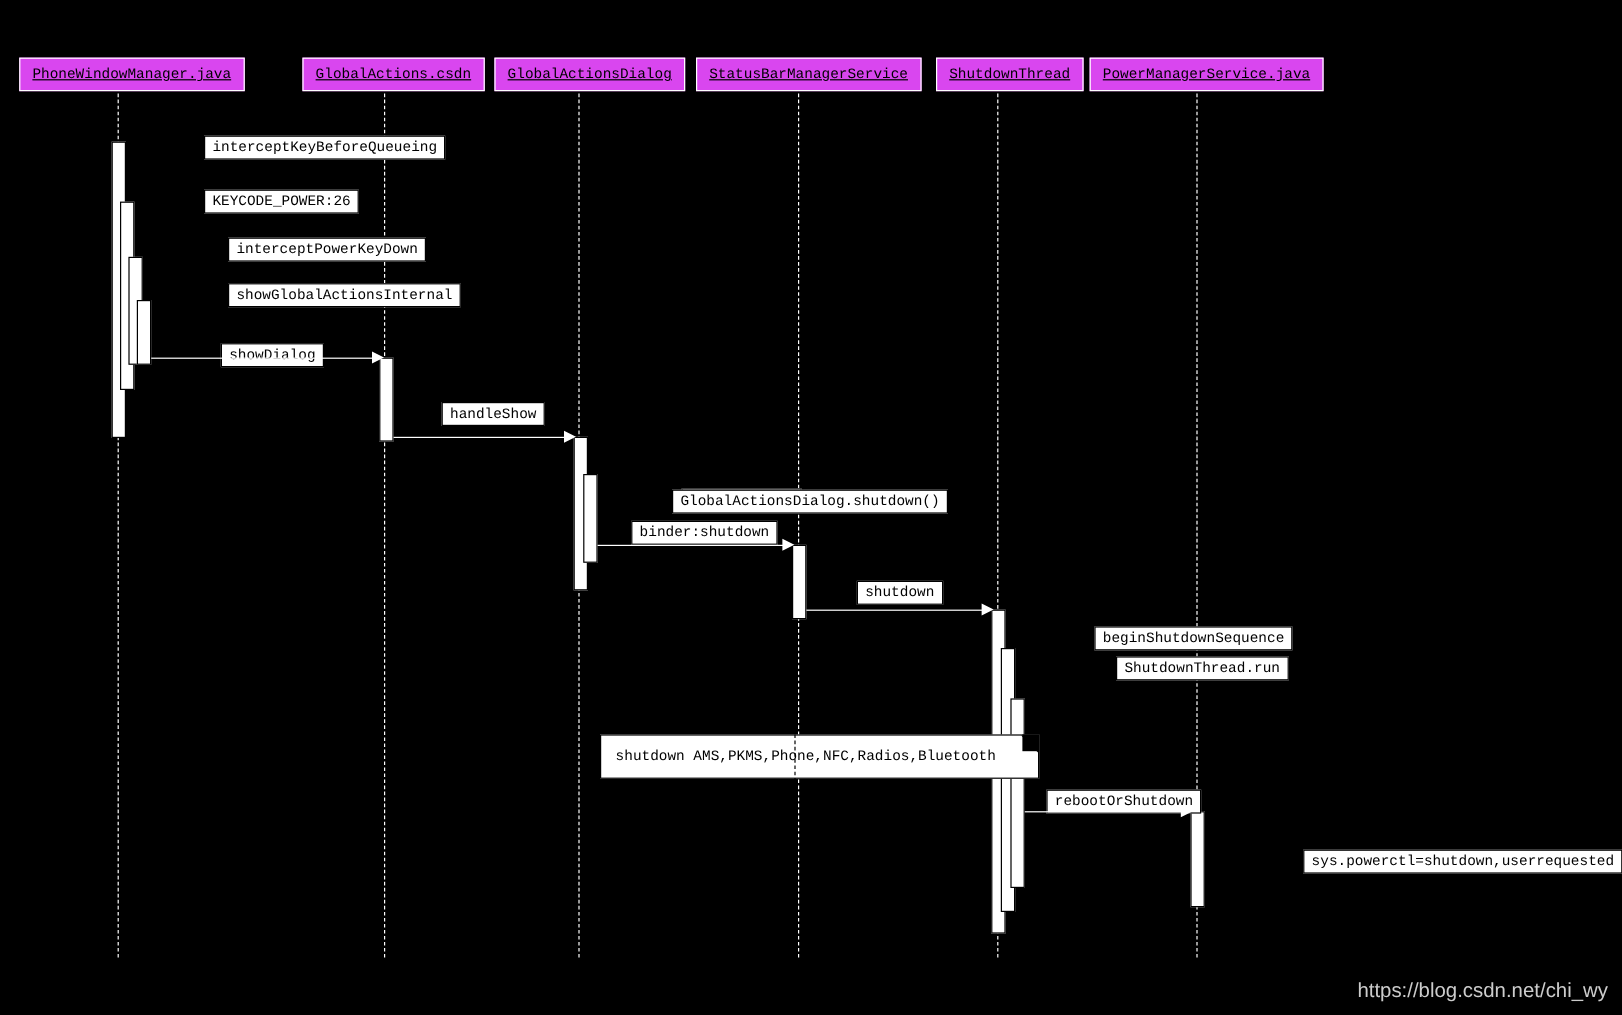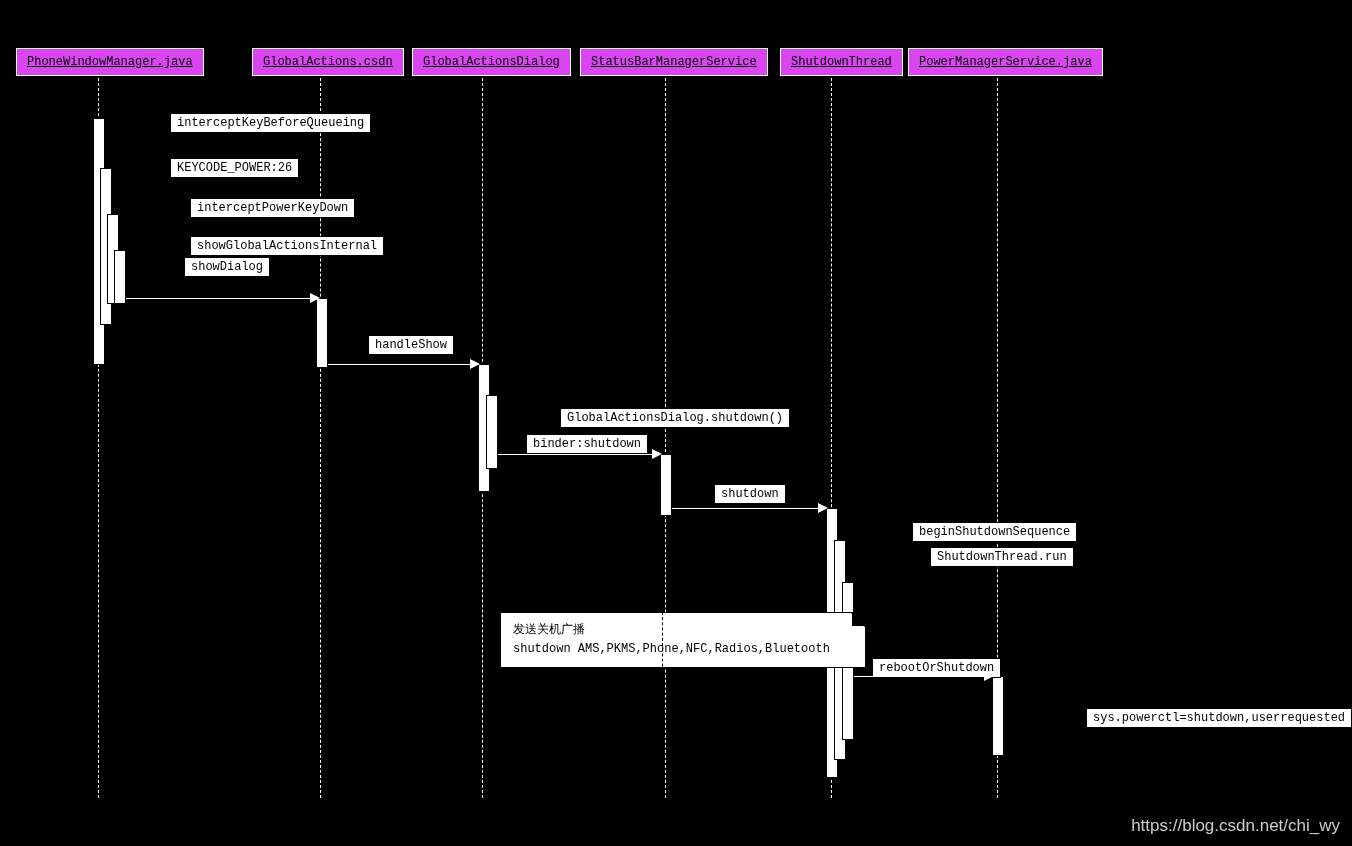--- a/index.html
+++ b/index.html
@@ -116,21 +116,21 @@
 <div class="activation" style="left:826px; top:508px; height:268px;"></div>
 <div class="activation" style="left:834px; top:540px; height:218px;"></div>
 <div class="activation" style="left:842px; top:582px; height:156px;"></div>
 
 <div class="activation" style="left:992px; top:676px; height:78px;"></div>
 
 <div class="msg" style="left:170px; top:113px;">interceptKeyBeforeQueueing</div>
 <div class="msg" style="left:170px; top:158px;">KEYCODE_POWER:26</div>
 <div class="msg" style="left:190px; top:198px;">interceptPowerKeyDown</div>
 <div class="msg" style="left:190px; top:236px;">showGlobalActionsInternal</div>
-<div class="msg" style="left:184px; top:257px;">showDialog</div>
+<div class="msg" style="left:184px; top:286px;">showDialog</div>
 
 <div class="arrow" style="left:126px; top:298px; width:188px;"></div>
 <div class="arrowhead right" style="left:310px; top:293px;"></div>
 
 <div class="msg" style="left:368px; top:335px;">handleShow</div>
 <div class="arrow" style="left:328px; top:364px; width:148px;"></div>
 <div class="arrowhead right" style="left:470px; top:359px;"></div>
 
 <div class="msg" style="left:568px; top:371px;margin-top:36px;">createDialog</div>
 <div class="msg" style="left:560px; top:408px;">GlobalActionsDialog.shutdown()</div>
@@ -140,21 +140,20 @@
 <div class="arrowhead right" style="left:652px; top:449px;"></div>
 
 <div class="msg" style="left:714px; top:484px;">shutdown</div>
 <div class="arrow" style="left:672px; top:508px; width:152px;"></div>
 <div class="arrowhead right" style="left:818px; top:503px;"></div>
 
 <div class="msg" style="left:912px; top:522px;">beginShutdownSequence</div>
 <div class="msg" style="left:930px; top:547px;">ShutdownThread.run</div>
 
 <div class="note" style="left:500px; top:612px; width:340px;">
-  <div>发送关机广播</div>
   <div>shutdown AMS,PKMS,Phone,NFC,Radios,Bluetooth</div>
 </div>
 <div style="position:absolute;left:662px;top:612px;height:60px;border-left:1px dashed #000;"></div>
 
 <div class="msg" style="left:872px; top:658px;">rebootOrShutdown</div>
 <div class="arrow" style="left:854px; top:676px; width:136px;"></div>
 <div class="arrowhead right" style="left:984px; top:671px;"></div>
 
 <div class="msg" style="left:1086px; top:708px;">sys.powerctl=shutdown,userrequested</div>
 

